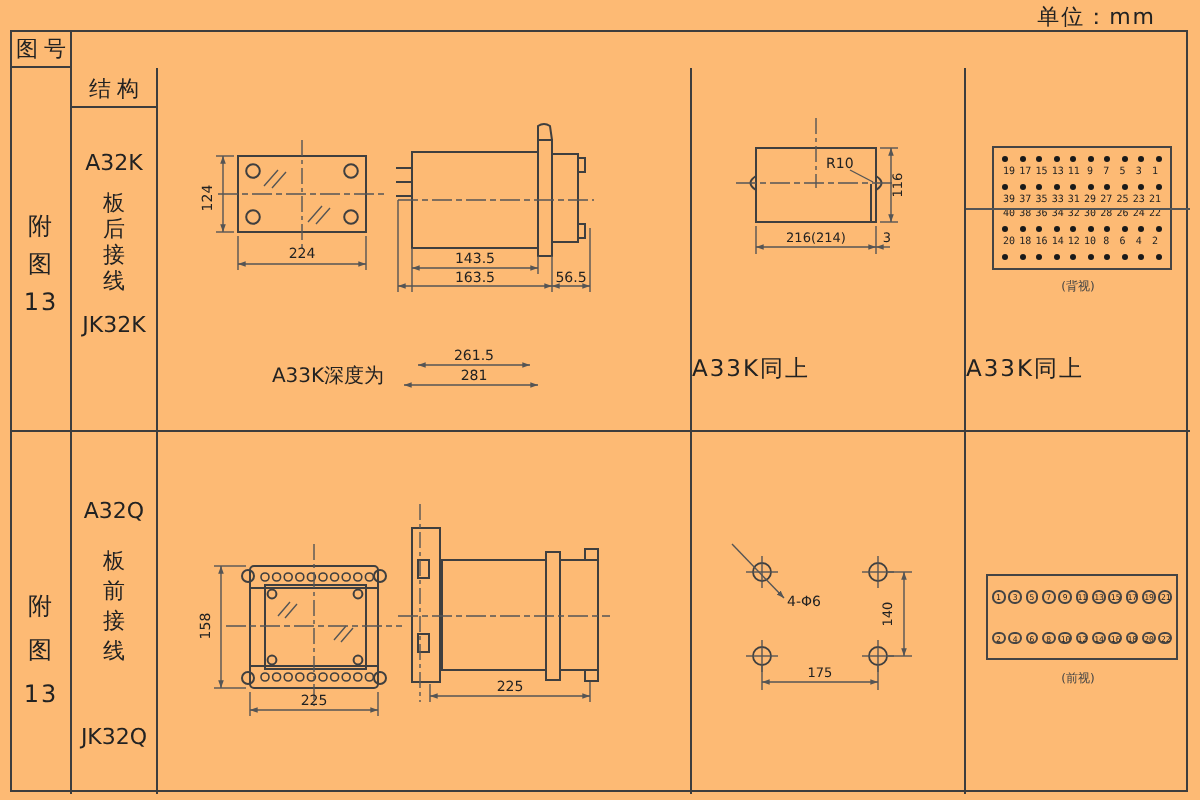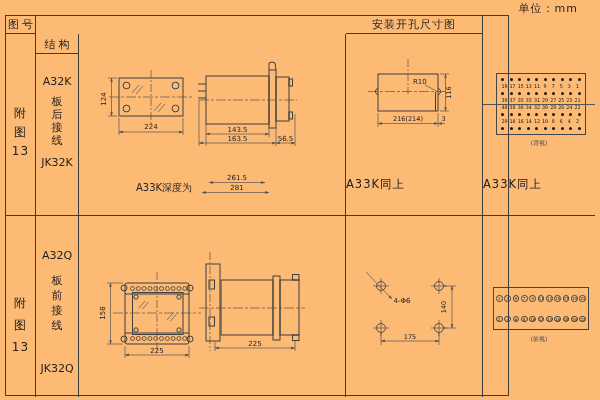--- a/index.html
+++ b/index.html
@@ -1,20 +1,20 @@
 <!DOCTYPE html>
 <html><head>
 <meta charset="utf-8">
 <style>
 *{margin:0;padding:0;box-sizing:border-box;}
 html,body{background:#fff;}
 body{font-family:"DejaVu Sans","Liberation Sans",sans-serif;color:#222;}
 .page{position:relative;width:600px;height:400px;background:#fdba74;overflow:hidden;}
 .unit{position:absolute;top:1px;right:22px;font-size:11px;letter-spacing:1px;}
-.tbl{position:absolute;left:5px;top:15px;width:504px;height:381px;border:1px solid #3d3d3d;}
+.tbl{position:absolute;left:5px;top:15px;width:589px;height:381px;border:1px solid #3d3d3d;}
 .cell{position:absolute;border-color:#3d3d3d;border-style:solid;border-width:0;}
 .br{border-right-width:1px;} .bb{border-bottom-width:1px;}
 .hcell{display:flex;align-items:center;justify-content:center;font-size:11px;white-space:nowrap;overflow:hidden;}
 .ls3{letter-spacing:3px;text-indent:3px;} .ls9{letter-spacing:9px;text-indent:9px;}
 .ls1{letter-spacing:1px;} .ls2{letter-spacing:2px;text-indent:2px;}
 .vstack{position:absolute;left:0;width:100%;text-align:center;}
 .fig1{top:70px;font-size:12px;line-height:19px;letter-spacing:1px;}
 .fig2{top:76px;font-size:12px;line-height:22px;letter-spacing:1px;}
 .st span{display:block;font-size:11px;line-height:13px;}
 .st .model{line-height:14px;}
@@ -43,21 +43,20 @@
 <body>
 
 <div class="page">
 
   <div class="unit">单位：mm</div>
 
   <div class="tbl">
 
     <div class="cell hcell ls3 br bb" style="left:0;top:0;width:30px;height:18px;">图号</div>
     <div class="cell hcell ls3 br bb" style="left:30px;top:0;width:43px;height:18px;margin-top:20px;">结构</div>
-    <div class="cell hcell ls1 br bb" style="left:340px;top:0;width:137px;height:18px;">安装开孔尺寸图</div>
 
     <div class="cell br bb" style="left:0;top:18px;width:30px;height:182px;">
       <div class="vstack fig1">
         <div>附</div>
         <div>图</div>
         <div>13</div>
       </div>
     </div>
 
     <div class="cell br bb" style="left:30px;top:18px;width:43px;height:182px;">

